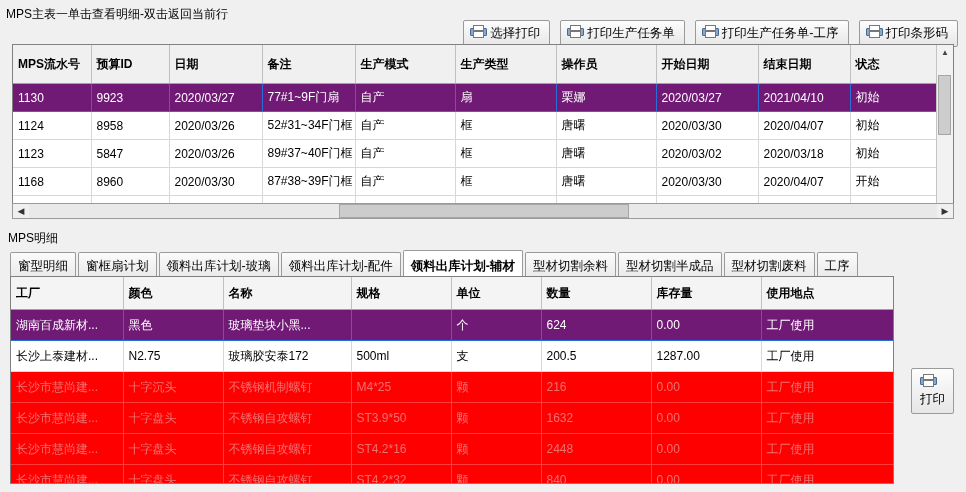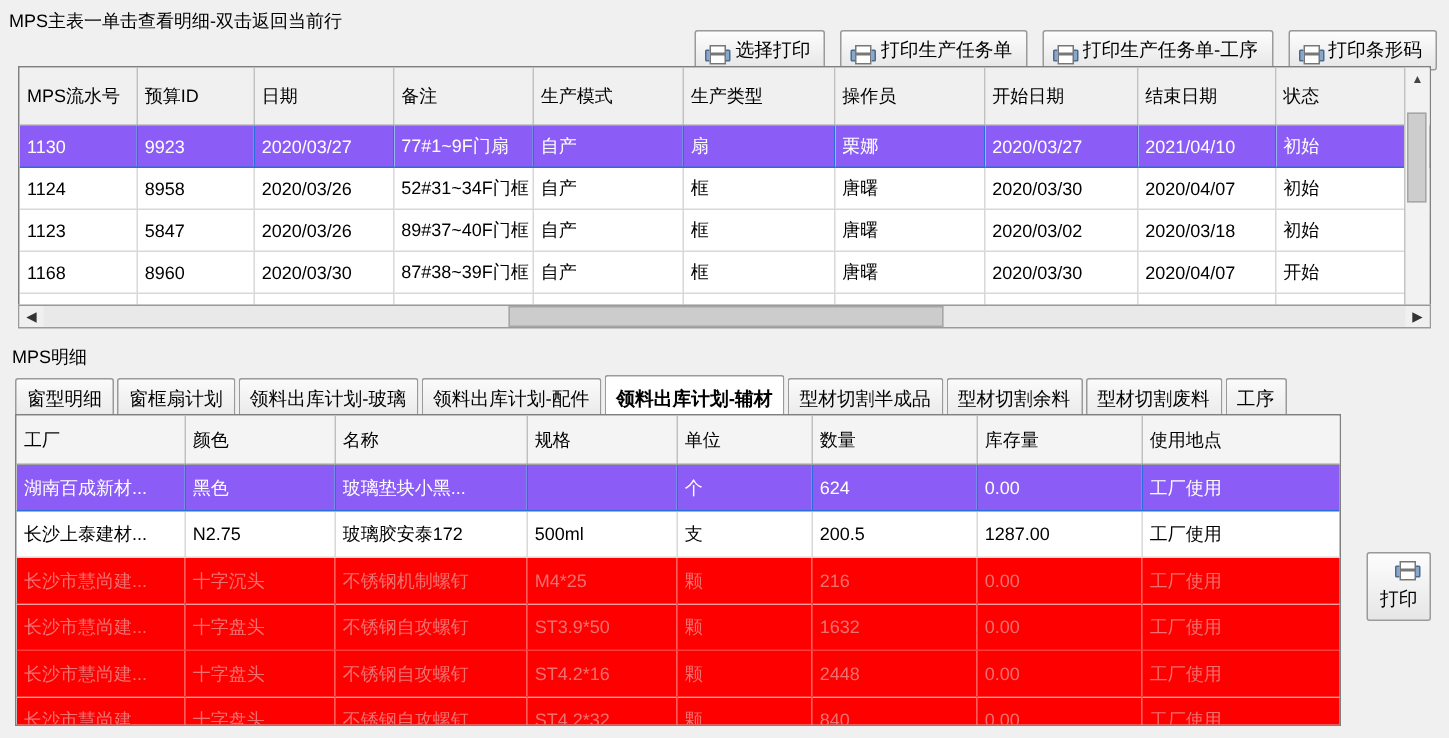--- a/index.html
+++ b/index.html
@@ -31,21 +31,21 @@
   }
   .toolbar {
     position: absolute;
     right: 8px; top: 20px;
     display: flex;
     gap: 10px;
     align-items: center;
   }
   .tb-btn {
     display: inline-flex;
-    align-items: flex-end;
+    align-items: flex-start;
     gap: 5px;
     background: linear-gradient(#fdfdfd, #e6e6e6);
     border: 1px solid #9a9a9a;
     border-radius: 2px;
     padding: 4px 9px 4px 6px;
     font-size: 12.5px;
     color: #000;
     cursor: pointer;
     white-space: nowrap;
   }
@@ -95,40 +95,40 @@
   table.g {
     border-collapse: collapse;
     table-layout: fixed;
     width: 100%;
     font-size: 12px;
   }
   table.g th {
     background: #f0f0f0;
     border-right: 1px solid #c0c0c0;
     border-bottom: 1px solid #a0a0a0;
-    font-weight: normal;
+    font-weight: bold;
     text-align: left;
     padding: 4px 5px;
     height: 30px;
     vertical-align: middle;
     color: #000;
     white-space: nowrap;
     overflow: hidden;
   }
   table.g td {
     border-right: 1px solid #d8d8d8;
     border-bottom: 1px solid #d8d8d8;
     padding: 3px 5px;
     height: 21px;
     vertical-align: middle;
     white-space: nowrap;
     overflow: hidden;
   }
   tr.sel td {
-    background: #8b5cf6;
+    background: #701a75;
     color: #fff;
     border-right: 1px solid #2a6fd8;
     border-bottom: 1px solid #2a6fd8;
   }
 
   
   .hscroll {
     position: absolute;
     left: 12px; top: 203px;
     width: 942px; height: 16px;
@@ -380,22 +380,22 @@
   </div>
 
   <div class="detail-title">MPS明细</div>
 
   <div class="tabs">
     <div class="tab">窗型明细</div>
     <div class="tab">窗框扇计划</div>
     <div class="tab">领料出库计划-玻璃</div>
     <div class="tab">领料出库计划-配件</div>
     <div class="tab active">领料出库计划-辅材</div>
+    <div class="tab">型材切割余料</div>
     <div class="tab">型材切割半成品</div>
-    <div class="tab">型材切割余料</div>
     <div class="tab">型材切割废料</div>
     <div class="tab">工序</div>
   </div>
 
   <div class="grid-bottom">
     <table class="g">
       <colgroup>
         <col style="width:112px">
           <col style="width:100px">
           <col style="width:128px">

